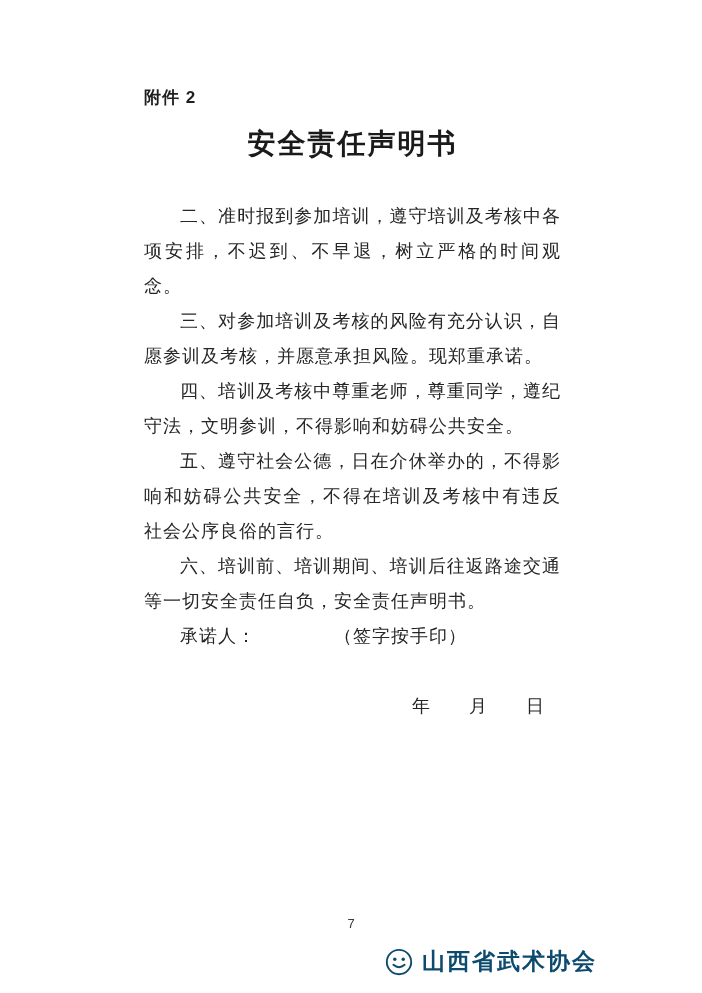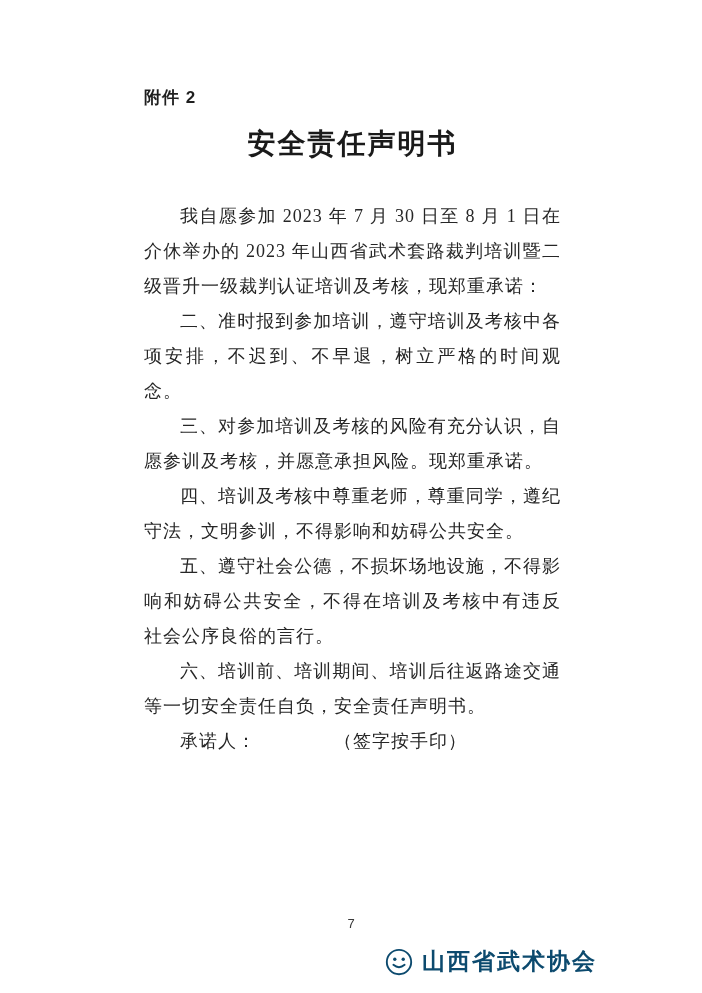--- a/index.html
+++ b/index.html
@@ -90,31 +90,31 @@
 <body>
 
 <div class="page">
   <div class="content">
 
     <div class="attachment-label">附件 2</div>
 
     <h1 class="doc-title">安全责任声明书</h1>
 
     <div class="doc-body">
-      <p class="para">我自愿参加 2023 年 7 月 30 日至 8 月 1 日在介休举办的 2023 年山西省武术套路裁判培训暨二级晋升一级裁判认证培训及考核，现郑重承诺：</p>
       <p class="para">二、准时报到参加培训，遵守培训及考核中各项安排，不迟到、不早退，树立严格的时间观念。</p>
       <p class="para">三、对参加培训及考核的风险有充分认识，自愿参训及考核，并愿意承担风险。现郑重承诺。</p>
       <p class="para">四、培训及考核中尊重老师，尊重同学，遵纪守法，文明参训，不得影响和妨碍公共安全。</p>
-      <p class="para">五、遵守社会公德，不损坏场地设施，不得影响和妨碍公共安全，不得在培训及考核中有违反社会公序良俗的言行。</p>
+      <p class="para">五、遵守社会公德，日在介休举办的，不得影响和妨碍公共安全，不得在培训及考核中有违反社会公序良俗的言行。</p>
       <p class="para">六、培训前、培训期间、培训后往返路途交通等一切安全责任自负，安全责任声明书。</p>
 
       <p class="signer-line">
         <span>承诺人：</span><span class="signer-spacer"></span><span>（签字按手印）</span>
       </p>
 
+      <p class="date-line">年　　月　　日</p>
     </div>
   </div>
 
   <div class="page-number">7</div>
 
   <div class="watermark">
     <span>
       <svg viewBox="0 0 32 32" aria-hidden="true">
         <circle cx="16" cy="16" r="13" fill="none" stroke="currentColor" stroke-width="2"></circle>
         <circle cx="11.5" cy="13" r="1.8" fill="currentColor"></circle>

